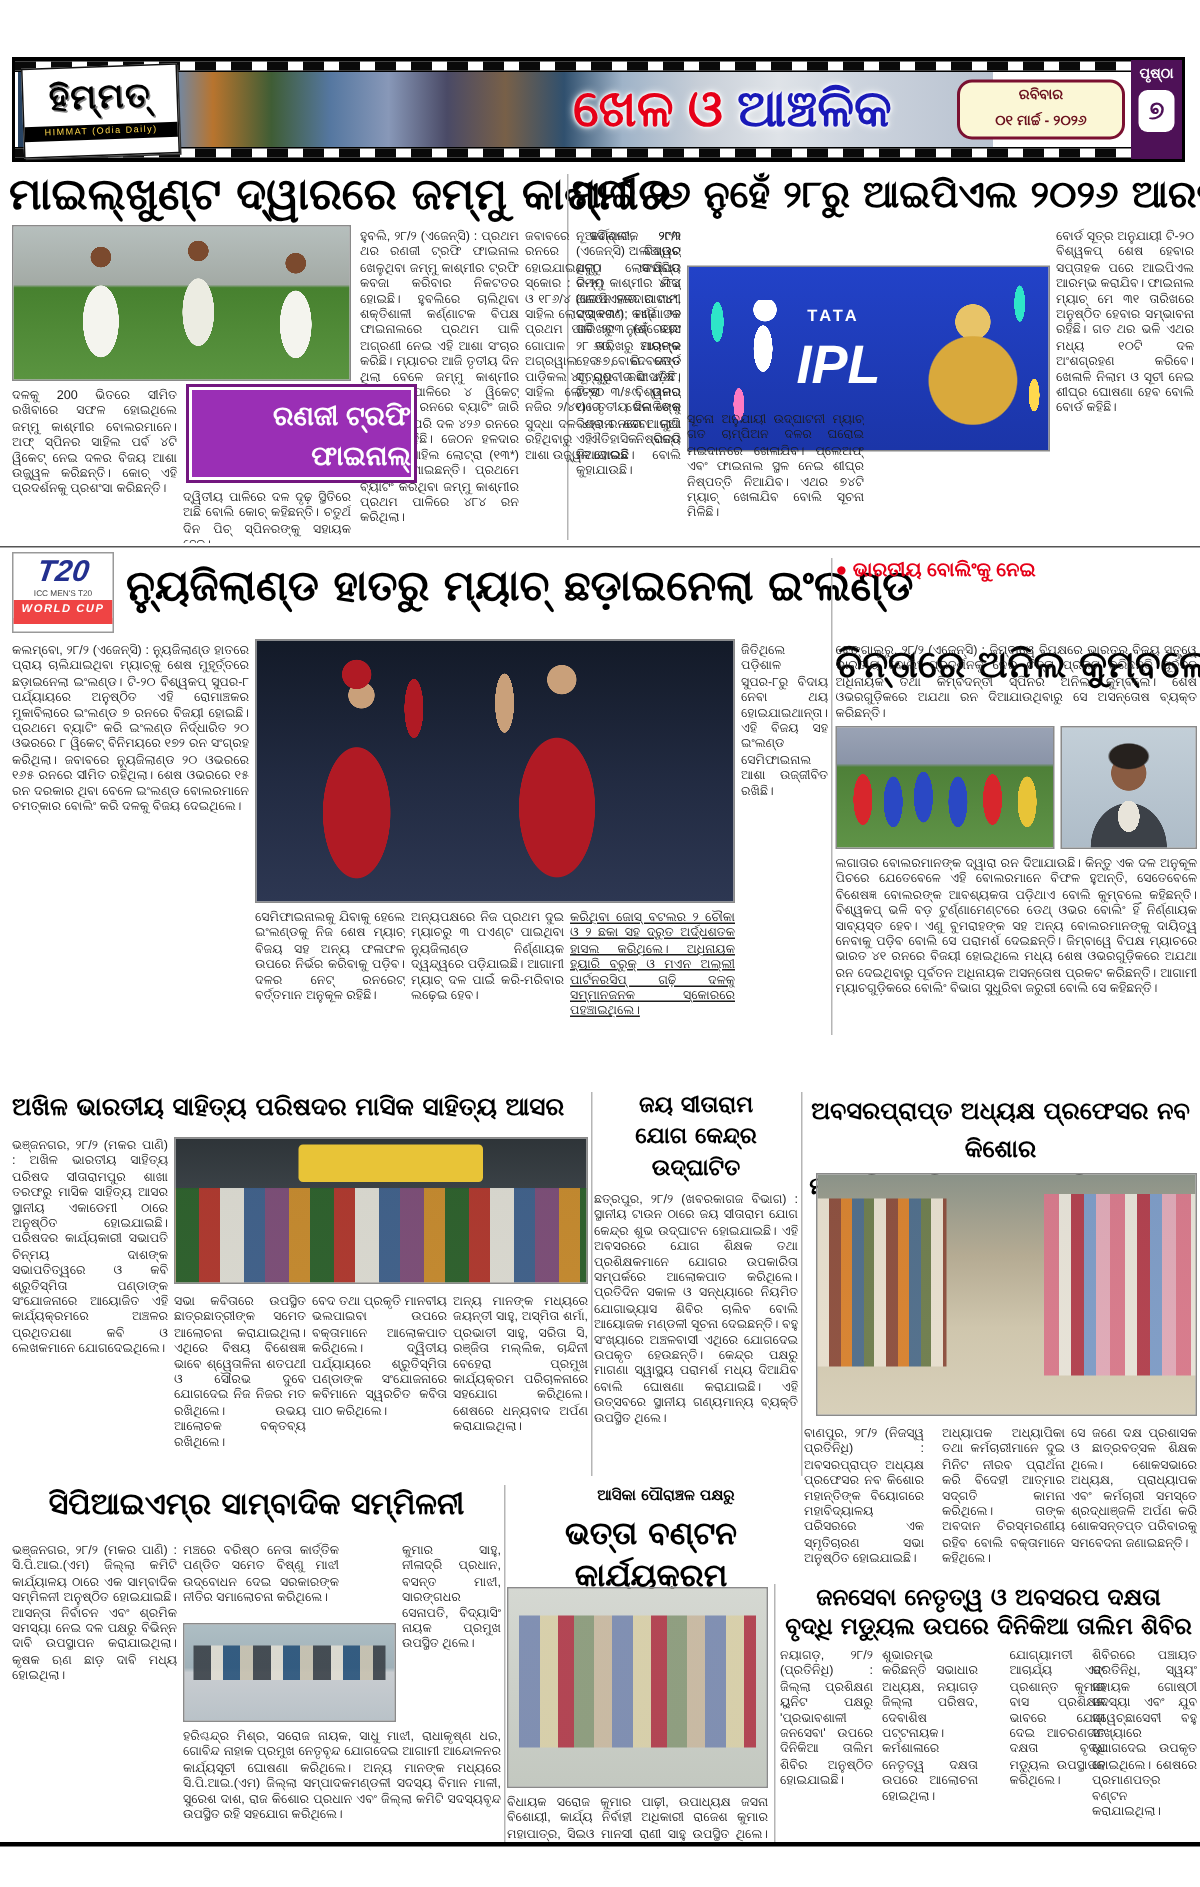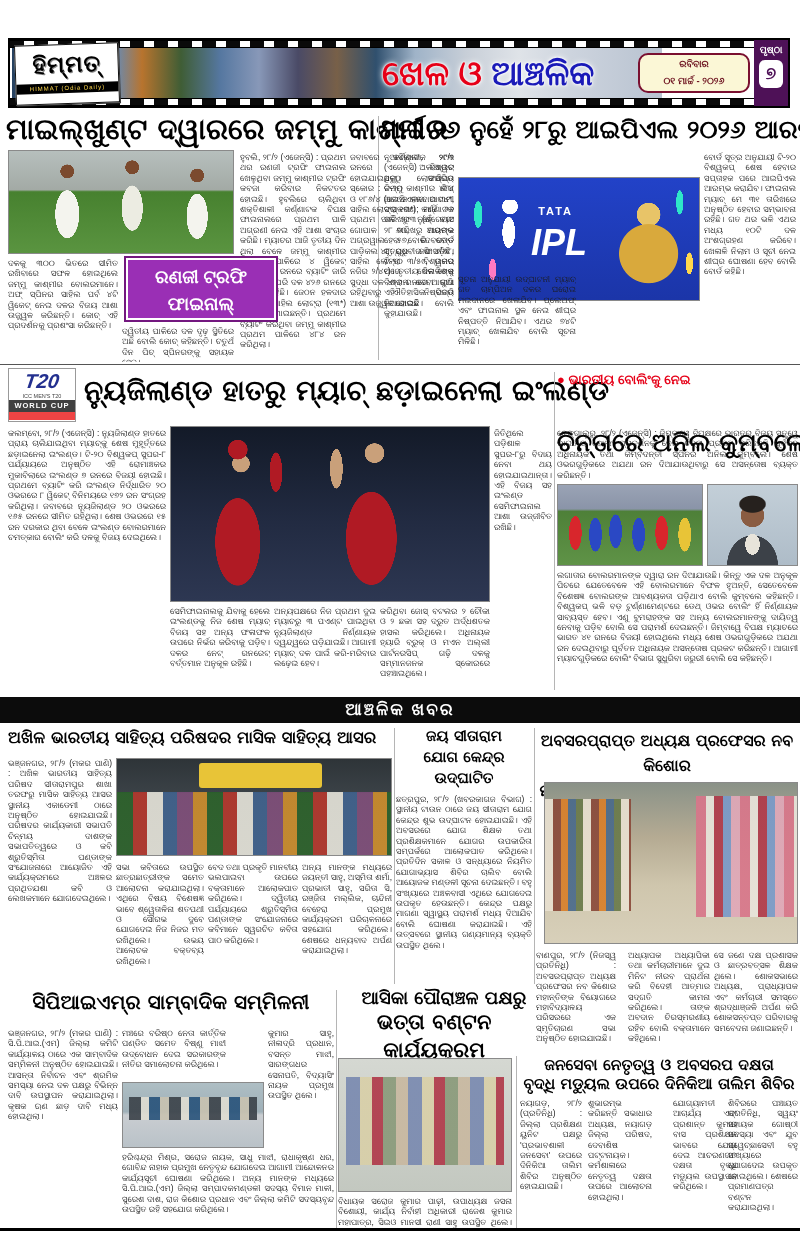--- a/index.html
+++ b/index.html
@@ -85,25 +85,25 @@
   .mem-right{right:0;top:8%;width:40%;height:76%;opacity:.92;
     background:repeating-linear-gradient(90deg,#d8768a 0 10px,#e8e4da 10px 18px,#b03a4a 18px 27px,#7a9ac8 27px 35px,#e0a8b8 35px 44px);}
   #ph-cpim{background:linear-gradient(180deg,#aebec4 0%,#9fb0b8 45%,#c9cdd1 50%,#b9c2c8 100%);}
   .cpim-row{left:4%;top:22%;width:92%;height:36%;opacity:.9;
     background:repeating-linear-gradient(90deg,#3a4148 0 12px,#e0ddd2 12px 20px,#27527a 20px 31px,#c8c2b0 31px 40px);}
   #ph-bhatta{background:linear-gradient(180deg,#d5d8d2 0%,#c3c8c0 100%);}
   .bhatta-row{left:4%;top:14%;width:92%;height:66%;opacity:.92;
     background:repeating-linear-gradient(90deg,#7a8ab0 0 14px,#d8cfa8 14px 26px,#b03a4a 26px 37px,#8a9a7a 37px 50px,#c8b8a0 50px 62px);}
   
   #ranji-box{background:#9a2fb5;border:2px solid #fff;outline:2px solid #73177f;box-sizing:border-box;
-    color:#fff;font-weight:bold;text-align:center;font-size:18px;line-height:27px;z-index:4;padding-top:4px;}
+    color:#fff;font-weight:bold;text-align:right;font-size:18px;line-height:27px;z-index:4;padding-top:4px;}
   #t20-logo{background:#fff;border:1px solid #999;box-sizing:border-box;text-align:center;overflow:hidden;}
   #t20-big{display:block;color:#23308f;font-weight:bold;font-style:italic;font-size:20px;line-height:24px;transform:skewX(-8deg);}
   #t20-small{display:block;color:#444;font-size:5.5px;line-height:7px;}
-  #t20-band{display:block;background:#404040;color:#fff;font-size:7.5px;font-weight:bold;line-height:12px;letter-spacing:1px;border-bottom:8px solid #ef4444;}
+  #t20-band{display:block;background:#ef4444;color:#fff;font-size:7.5px;font-weight:bold;line-height:12px;letter-spacing:1px;border-bottom:4px solid #ef4444;font-style:italic;}
   #regional-banner{left:0;top:697px;width:800px;height:26px;background:#0c0c0c;color:#fff;text-align:center;
     font-weight:bold;font-size:17px;line-height:26px;letter-spacing:2px;}
   #bottom-rule{left:0;top:1228px;width:800px;height:3px;background:#000;}
   .kicker{color:#e60018;font-weight:bold;font-size:13px;}
 </style>
 </head>
 <body>
 
 <div id="page">
 
@@ -126,21 +126,21 @@
       <div id="page-label">ପୃଷ୍ଠା</div>
       <div id="page-num-box">୭</div>
     </div>
   </div>
 
   <div class="abs hl" style="left:6px;top:112px;width:372px;height:38px;font-size:29px;white-space:nowrap;">ମାଇଲ୍‌ଖୁଣ୍ଟ ଦ୍ୱାରରେ ଜମ୍ମୁ କାଶ୍ମୀର</div>
   <div class="abs hl" style="left:382px;top:115px;width:416px;height:34px;font-size:25px;white-space:nowrap;">ମାର୍ଚ୍ଚ ୨୬ ନୁହେଁ ୨୮ରୁ ଆଇପିଏଲ ୨୦୨୬ ଆରମ୍ଭ</div>
   <div class="vr" style="left:378px;top:116px;height:244px;"></div>
 
   <div id="ph-ranji" class="ph" style="left:8px;top:150px;width:226px;height:104px;"></div>
-  <div class="abs col" style="left:8px;top:258px;width:110px;height:104px;">ଦଳକୁ ୩୦୦ ଭିତରେ ସୀମିତ ରଖିବାରେ ସଫଳ ହୋଇଥିଲେ ଜମ୍ମୁ କାଶ୍ମୀର ବୋଲରମାନେ। ଅଫ୍ ସ୍ପିନର ସାହିଲ ପର୍ବ ୪ଟି ୱିକେଟ୍ ନେଇ ଦଳର ବିଜୟ ଆଶା ଉଜ୍ଜ୍ୱଳ କରିଛନ୍ତି। କୋଚ୍ ଏହି ପ୍ରଦର୍ଶନକୁ ପ୍ରଶଂସା କରିଛନ୍ତି।</div>
+  <div class="abs col" style="left:8px;top:258px;width:110px;height:104px;">ଦଳକୁ 200 ଭିତରେ ସୀମିତ ରଖିବାରେ ସଫଳ ହୋଇଥିଲେ ଜମ୍ମୁ କାଶ୍ମୀର ବୋଲରମାନେ। ଅଫ୍ ସ୍ପିନର ସାହିଲ ପର୍ବ ୪ଟି ୱିକେଟ୍ ନେଇ ଦଳର ବିଜୟ ଆଶା ଉଜ୍ଜ୍ୱଳ କରିଛନ୍ତି। କୋଚ୍ ଏହି ପ୍ରଦର୍ଶନକୁ ପ୍ରଶଂସା କରିଛନ୍ତି।</div>
   <div class="abs col" style="left:122px;top:326px;width:112px;height:36px;">ଦ୍ୱିତୀୟ ପାଳିରେ ଦଳ ଦୃଢ଼ ସ୍ଥିତିରେ ଅଛି ବୋଲି କୋଚ୍ କହିଛନ୍ତି। ଚତୁର୍ଥ ଦିନ ପିଚ୍ ସ୍ପିନରଙ୍କୁ ସହାୟକ ହେବ।</div>
   <div id="ranji-box" class="abs" style="left:126px;top:258px;width:150px;height:62px;">
     <div>ରଣଜୀ ଟ୍ରଫି</div>
     <div>ଫାଇନାଲ୍</div>
   </div>
   <div class="abs col" style="left:240px;top:152px;width:106px;height:210px;">ହୁବଲି, ୨୮/୨ (ଏଜେନ୍ସି) : ପ୍ରଥମ ଥର ରଣଜୀ ଟ୍ରଫି ଫାଇନାଲ ଖେଳୁଥିବା ଜମ୍ମୁ କାଶ୍ମୀର ଟ୍ରଫି କବଜା କରିବାର ନିକଟତର ହୋଇଛି। ହୁବଲିରେ ଚାଲିଥିବା ଶକ୍ତିଶାଳୀ କର୍ଣ୍ଣାଟକ ବିପକ୍ଷ ଫାଇନାଲରେ ପ୍ରଥମ ପାଳି ଅଗ୍ରଣୀ ନେଇ ଏହି ଆଶା ସଂଚାର କରିଛି। ମ୍ୟାଚର ଆଜି ତୃତୀୟ ଦିନ ଥିଲା ବେଳେ ଜମ୍ମୁ କାଶ୍ମୀର ଦ୍ୱିତୀୟ ପାଳିରେ ୪ ୱିକେଟ୍ ହରାଇ ୧୮୬ ରନରେ ବ୍ୟାଟିଂ ଜାରି ରଖିଛି। ଏହିପରି ଦଳ ୪୨୬ ରନରେ ଆଗୁଆ ରହିଛି। ଜେଠନ ହଳଦାର (୯୪*) ଓ ସାହିଲ ଲୋଟ୍ରା (୧୩*) ବ୍ୟାଟିଂ ଜମାଇଛନ୍ତି। ପ୍ରଥମେ ବ୍ୟାଟିଂ କରିଥିବା ଜମ୍ମୁ କାଶ୍ମୀର ପ୍ରଥମ ପାଳିରେ ୪୮୪ ରନ କରିଥିଲା।</div>
   <div class="abs col" style="left:350px;top:152px;width:104px;height:210px;">ଜବାବରେ କର୍ଣ୍ଣାଟକ ୨୯୩ ରନରେ ଅଲଆଉଟ୍ ହୋଇଯାଇଥିଲା। ସଂକ୍ଷିପ୍ତ ସ୍କୋର : ଜମ୍ମୁ କାଶ୍ମୀର ୪୮୪ ଓ ୧୮୬/୪ (ଜେଠନ ହଳଦାର ୯୪*, ସାହିଲ ଲୋଟ୍ରା ୧୩*); କର୍ଣ୍ଣାଟକ ପ୍ରଥମ ପାଳି ୨୯୩ (ଶ୍ରେୟସ ଗୋପାଳ ୬୦, ମୟଙ୍କ ଅଗ୍ରୱାଲ ୫୭, ଦେବଦତ୍ତ ପାଡ଼ିକଲ ୪୮; ଯୁଧବୀର ସିଂ ୪/୬୮, ସାହିଲ ଲୋଟ୍ରା ୩/୫୯, ଉମର ନଜିର ୨/୪୧)। ତୃତୀୟ ଦିନ ଶେଷ ସୁଦ୍ଧା ଦଳ ୪୨୬ ରନରେ ଆଗୁଆ ରହିଥିବାରୁ ଐତିହାସିକ ବିଜୟ ଆଶା ଉଜ୍ଜ୍ୱଳ ହୋଇଛି।</div>
 
   <div class="abs col" style="left:384px;top:152px;width:70px;height:210px;">ନୂଆଦିଲ୍ଲୀ, ୨୮/୨ (ଏଜେନ୍ସି) : ବିଶ୍ୱର ସବୁଠୁ ଲୋକପ୍ରିୟ ଟି-୨୦ ଲିଗ୍ ଆଇପିଏଲର ଆଗାମୀ ସଂସ୍କରଣ ମାର୍ଚ୍ଚ ୨୬ ତାରିଖରୁ ନୁହେଁ ବରଂ ୨୮ ତାରିଖରୁ ଆରମ୍ଭ ହେବ ବୋଲି ବୋର୍ଡ ସୂତ୍ରରୁ ଜଣାପଡ଼ିଛି। ଟି-୨୦ ବିଶ୍ୱକପ୍ ପରେ ଖେଳାଳିଙ୍କୁ ବିଶ୍ରାମ ଦେବା ଲାଗି ଏହି ନିଷ୍ପତ୍ତି ନିଆଯାଇଛି ବୋଲି କୁହାଯାଉଛି।</div>
   <div id="ph-ipl" class="ph" style="left:458px;top:145px;width:242px;height:124px;">
@@ -157,31 +157,30 @@
     <span id="t20-big">T20</span>
     <span id="t20-small">ICC MEN'S T20</span>
     <span id="t20-band">WORLD CUP</span>
   </div>
   <div class="abs hl" style="left:84px;top:374px;width:468px;height:44px;font-size:28px;white-space:nowrap;">ନ୍ୟୁଜିଲାଣ୍ଡ ହାତରୁ ମ୍ୟାଚ୍ ଛଡ଼ାଇନେଲା ଇଂଲଣ୍ଡ</div>
   <div class="abs col" style="left:8px;top:428px;width:158px;height:262px;">କଲମ୍ବୋ, ୨୮/୨ (ଏଜେନ୍ସି) : ନ୍ୟୁଜିଲାଣ୍ଡ ହାତରେ ପ୍ରାୟ ଚାଲିଯାଇଥିବା ମ୍ୟାଚ୍‌କୁ ଶେଷ ମୁହୂର୍ତ୍ତରେ ଛଡ଼ାଇନେଲା ଇଂଲଣ୍ଡ। ଟି-୨୦ ବିଶ୍ୱକପ୍ ସୁପର-୮ ପର୍ଯ୍ୟାୟରେ ଅନୁଷ୍ଠିତ ଏହି ରୋମାଞ୍ଚକର ମୁକାବିଲାରେ ଇଂଲଣ୍ଡ ୭ ରନରେ ବିଜୟୀ ହୋଇଛି। ପ୍ରଥମେ ବ୍ୟାଟିଂ କରି ଇଂଲଣ୍ଡ ନିର୍ଦ୍ଧାରିତ ୨୦ ଓଭରରେ ୮ ୱିକେଟ୍ ବିନିମୟରେ ୧୭୨ ରନ ସଂଗ୍ରହ କରିଥିଲା। ଜବାବରେ ନ୍ୟୁଜିଲାଣ୍ଡ ୨୦ ଓଭରରେ ୧୬୫ ରନରେ ସୀମିତ ରହିଥିଲା। ଶେଷ ଓଭରରେ ୧୫ ରନ ଦରକାର ଥିବା ବେଳେ ଇଂଲଣ୍ଡ ବୋଲରମାନେ ଚମତ୍କାର ବୋଲିଂ କରି ଦଳକୁ ବିଜୟ ଦେଇଥିଲେ।</div>
   <div id="ph-eng" class="ph" style="left:170px;top:426px;width:320px;height:176px;"></div>
   <div class="abs col" style="left:494px;top:428px;width:58px;height:262px;">ଜିତିଥିଲେ ପଡ଼ିଶାଳ ସୁପର-୮ରୁ ବିଦାୟ ନେବା ଥୟ ହୋଇଯାଇଥାନ୍ତା। ଏହି ବିଜୟ ସହ ଇଂଲଣ୍ଡ ସେମିଫାଇନାଲ ଆଶା ଉଜ୍ଜୀବିତ ରଖିଛି।</div>
   <div class="abs col" style="left:170px;top:606px;width:100px;height:84px;">ସେମିଫାଇନାଲକୁ ଯିବାକୁ ହେଲେ ଇଂଲଣ୍ଡକୁ ନିଜ ଶେଷ ମ୍ୟାଚ୍ ବିଜୟ ସହ ଅନ୍ୟ ଫଳାଫଳ ଉପରେ ନିର୍ଭର କରିବାକୁ ପଡ଼ିବ। ଦଳର ନେଟ୍ ରନରେଟ୍ ବର୍ତ୍ତମାନ ଅନୁକୂଳ ରହିଛି।</div>
   <div class="abs col" style="left:274px;top:606px;width:102px;height:84px;">ଅନ୍ୟପକ୍ଷରେ ନିଜ ପ୍ରଥମ ଦୁଇ ମ୍ୟାଚରୁ ୩ ପଏଣ୍ଟ ପାଇଥିବା ନ୍ୟୁଜିଲାଣ୍ଡ ନିର୍ଣ୍ଣାୟକ ଦ୍ୱନ୍ଦ୍ୱରେ ପଡ଼ିଯାଇଛି। ଆଗାମୀ ମ୍ୟାଚ୍ ଦଳ ପାଇଁ କରି-ମରିବାର ଲଢ଼େଇ ହେବ।</div>
-  <div class="abs col" style="left:380px;top:606px;width:110px;height:84px;">କରିଥିବା ଜୋସ୍ ବଟଲର ୨ ଚୌକା ଓ ୨ ଛକା ସହ ଦ୍ରୁତ ଅର୍ଦ୍ଧଶତକ ହାସଲ କରିଥିଲେ। ଅଧିନାୟକ ହ୍ୟାରି ବ୍ରୁକ୍ ଓ ମଏନ ଅଲ୍ଲୀ ପାର୍ଟନରସିପ୍ ଗଢ଼ି ଦଳକୁ ସମ୍ମାନଜନକ ସ୍କୋରରେ ପହଞ୍ଚାଇଥିଲେ।</div>
+  <div class="abs col" style="left:380px;top:606px;width:110px;height:84px;text-decoration:underline;">କରିଥିବା ଜୋସ୍ ବଟଲର ୨ ଚୌକା ଓ ୨ ଛକା ସହ ଦ୍ରୁତ ଅର୍ଦ୍ଧଶତକ ହାସଲ କରିଥିଲେ। ଅଧିନାୟକ ହ୍ୟାରି ବ୍ରୁକ୍ ଓ ମଏନ ଅଲ୍ଲୀ ପାର୍ଟନରସିପ୍ ଗଢ଼ି ଦଳକୁ ସମ୍ମାନଜନକ ସ୍କୋରରେ ପହଞ୍ଚାଇଥିଲେ।</div>
   <div class="vr" style="left:554px;top:372px;height:318px;"></div>
 
   <div class="abs kicker" style="left:557px;top:372px;width:240px;height:16px;">● ଭାରତୀୟ ବୋଲିଂକୁ ନେଇ</div>
   <div class="abs hl" style="left:557px;top:390px;width:241px;height:34px;font-size:25px;white-space:nowrap;margin-top:38px;">ଚିନ୍ତାରେ ଅନିଲ କୁମ୍ବଲେ</div>
   <div class="abs col" style="left:557px;top:428px;width:241px;height:54px;">ବେଙ୍ଗାଲୁରୁ, ୨୮/୨ (ଏଜେନ୍ସି) : ଜିମ୍ବାୱେ ବିପକ୍ଷରେ ଭାରତର ବିଜୟ ସତ୍ତ୍ୱେ ଭାରତୀୟ ବୋଲିଂ ପ୍ରଦର୍ଶନକୁ ନେଇ ଚିନ୍ତା ପ୍ରକଟ କରିଛନ୍ତି ପୂର୍ବତନ ଅଧିନାୟକ ତଥା କିମ୍ବଦନ୍ତୀ ସ୍ପିନର ଅନିଲ କୁମ୍ବଲେ। ଶେଷ ଓଭରଗୁଡ଼ିକରେ ଅଯଥା ରନ ଦିଆଯାଉଥିବାରୁ ସେ ଅସନ୍ତୋଷ ବ୍ୟକ୍ତ କରିଛନ୍ତି।</div>
   <div id="ph-indzim" class="ph" style="left:557px;top:484px;width:146px;height:82px;"></div>
   <div id="ph-kumble" class="ph" style="left:707px;top:484px;width:91px;height:82px;"></div>
   <div class="abs col" style="left:557px;top:570px;width:241px;height:120px;">ଲଗାତାର ବୋଲରମାନଙ୍କ ଦ୍ୱାରା ରନ ଦିଆଯାଉଛି। କିନ୍ତୁ ଏକ ଦଳ ଅନୁକୂଳ ପିଚରେ ଯେତେବେଳେ ଏହି ବୋଲରମାନେ ବିଫଳ ହୁଅନ୍ତି, ସେତେବେଳେ ବିଶେଷଜ୍ଞ ବୋଲରଙ୍କ ଆବଶ୍ୟକତା ପଡ଼ିଥାଏ ବୋଲି କୁମ୍ବଲେ କହିଛନ୍ତି। ବିଶ୍ୱକପ୍ ଭଳି ବଡ଼ ଟୁର୍ଣ୍ଣାମେଣ୍ଟରେ ଡେଥ୍ ଓଭର ବୋଲିଂ ହିଁ ନିର୍ଣ୍ଣାୟକ ସାବ୍ୟସ୍ତ ହେବ। ଏଣୁ ବୁମରାହଙ୍କ ସହ ଅନ୍ୟ ବୋଲରମାନଙ୍କୁ ଦାୟିତ୍ୱ ନେବାକୁ ପଡ଼ିବ ବୋଲି ସେ ପରାମର୍ଶ ଦେଇଛନ୍ତି। ଜିମ୍ବାୱେ ବିପକ୍ଷ ମ୍ୟାଚରେ ଭାରତ ୪୧ ରନରେ ବିଜୟୀ ହୋଇଥିଲେ ମଧ୍ୟ ଶେଷ ଓଭରଗୁଡ଼ିକରେ ଅଯଥା ରନ ଦେଇଥିବାରୁ ପୂର୍ବତନ ଅଧିନାୟକ ଅସନ୍ତୋଷ ପ୍ରକଟ କରିଛନ୍ତି। ଆଗାମୀ ମ୍ୟାଚଗୁଡ଼ିକରେ ବୋଲିଂ ବିଭାଗ ସୁଧୁରିବା ଜରୁରୀ ବୋଲି ସେ କହିଛନ୍ତି।</div>
 
-  <div id="regional-banner" class="abs">ଆଞ୍ଚଳିକ ଖବର</div>
 
   <div class="abs hl" style="left:8px;top:728px;width:384px;height:26px;font-size:16.5px;white-space:nowrap;">ଅଖିଳ ଭାରତୀୟ ସାହିତ୍ୟ ପରିଷଦର ମାସିକ ସାହିତ୍ୟ ଆସର</div>
   <div class="abs col" style="left:8px;top:758px;width:104px;height:226px;">ଭଞ୍ଜନଗର, ୨୮/୨ (ମକର ପାଣି) : ଅଖିଳ ଭାରତୀୟ ସାହିତ୍ୟ ପରିଷଦ ସୀତାରାମପୁର ଶାଖା ତରଫରୁ ମାସିକ ସାହିତ୍ୟ ଆସର ସ୍ଥାନୀୟ ଏକାଡେମୀ ଠାରେ ଅନୁଷ୍ଠିତ ହୋଇଯାଇଛି। ପରିଷଦର କାର୍ଯ୍ୟକାରୀ ସଭାପତି ଚିନ୍ମୟ ଦାଶଙ୍କ ସଭାପତିତ୍ୱରେ ଓ କବି ଶ୍ରୁତିସ୍ମିତା ପଣ୍ଡାଙ୍କ ସଂଯୋଜନାରେ ଆୟୋଜିତ ଏହି କାର୍ଯ୍ୟକ୍ରମରେ ଅଞ୍ଚଳର ପ୍ରଥିତଯଶା କବି ଓ ଲେଖକମାନେ ଯୋଗଦେଇଥିଲେ।</div>
   <div id="ph-sahitya" class="ph" style="left:116px;top:758px;width:276px;height:98px;">
     <div class="abs sahitya-banner"></div>
     <div class="abs crowd"></div>
   </div>
   <div class="abs col" style="left:116px;top:862px;width:88px;height:122px;">ସଭା କବିତାରେ ଉପସ୍ଥିତ ଛାତ୍ରଛାତ୍ରୀଙ୍କ ସମେତ ଆଲୋଚନା କରାଯାଇଥିଲା। ଏଥିରେ ବିଷୟ ବିଶେଷଜ୍ଞ ଭାବେ ଶ୍ୱେତାଳିନା ଶତପଥୀ ଓ ସୌରଭ ଦୁବେ ଯୋଗଦେଇ ନିଜ ନିଜର ମତ ରଖିଥିଲେ। ଉଭୟ ଆଲୋଚକ ବକ୍ତବ୍ୟ ରଖିଥିଲେ।</div>
   <div class="abs col" style="left:208px;top:862px;width:90px;height:122px;">ବେଦ ତଥା ପ୍ରକୃତି ମାନବୀୟ ଭଲପାଇବା ଉପରେ ବକ୍ତାମାନେ ଆଲୋକପାତ କରିଥିଲେ। ଦ୍ୱିତୀୟ ପର୍ଯ୍ୟାୟରେ ଶ୍ରୁତିସ୍ମିତା ପଣ୍ଡାଙ୍କ ସଂଯୋଜନାରେ କବିମାନେ ସ୍ୱରଚିତ କବିତା ପାଠ କରିଥିଲେ।</div>
   <div class="abs col" style="left:302px;top:862px;width:90px;height:122px;">ଅନ୍ୟ ମାନଙ୍କ ମଧ୍ୟରେ ଜୟନ୍ତୀ ସାହୁ, ଅସ୍ମିତା ଶର୍ମା, ପ୍ରଭାତୀ ସାହୁ, ସରିତା ସି, ରଞ୍ଜିତା ମଲ୍ଲିକ, ଚାନ୍ଦିନୀ ବେହେରା ପ୍ରମୁଖ କାର୍ଯ୍ୟକ୍ରମ ପରିଚାଳନାରେ ସହଯୋଗ କରିଥିଲେ। ଶେଷରେ ଧନ୍ୟବାଦ ଅର୍ପଣ କରାଯାଇଥିଲା।</div>
@@ -211,21 +210,21 @@
   <div class="abs col" style="left:8px;top:1028px;width:110px;height:198px;">ଭଞ୍ଜନଗର, ୨୮/୨ (ମକର ପାଣି) : ସି.ପି.ଆଇ.(ଏମ) ଜିଲ୍ଲା କମିଟି କାର୍ଯ୍ୟାଳୟ ଠାରେ ଏକ ସାମ୍ବାଦିକ ସମ୍ମିଳନୀ ଅନୁଷ୍ଠିତ ହୋଇଯାଇଛି। ଆସନ୍ତା ନିର୍ବାଚନ ଏବଂ ଶ୍ରମିକ ସମସ୍ୟା ନେଇ ଦଳ ପକ୍ଷରୁ ବିଭିନ୍ନ ଦାବି ଉପସ୍ଥାପନ କରାଯାଇଥିଲା। କୃଷକ ଋଣ ଛାଡ଼ ଦାବି ମଧ୍ୟ ହୋଇଥିଲା।</div>
   <div class="abs col" style="left:122px;top:1028px;width:104px;height:52px;">ମଞ୍ଚରେ ବରିଷ୍ଠ ନେତା କାର୍ତ୍ତିକ ପଣ୍ଡିତ ସମେତ ବିଷ୍ଣୁ ମାଝୀ ଉଦ୍‌ବୋଧନ ଦେଇ ସରକାରଙ୍କ ନୀତିର ସମାଲୋଚନା କରିଥିଲେ।</div>
   <div id="ph-cpim" class="ph" style="left:122px;top:1082px;width:142px;height:66px;">
     <div class="abs cpim-row"></div>
   </div>
   <div class="abs col" style="left:268px;top:1028px;width:66px;height:120px;">କୁମାର ସାହୁ, ନୀଳାଦ୍ରି ପ୍ରଧାନ, ବସନ୍ତ ମାଝୀ, ସାରଙ୍ଗଧର ସେନାପତି, ବିଦ୍ୟାସିଂ ନାୟକ ପ୍ରମୁଖ ଉପସ୍ଥିତ ଥିଲେ।</div>
   <div class="abs col" style="left:122px;top:1152px;width:212px;height:76px;">ହରିଶ୍ଚନ୍ଦ୍ର ମିଶ୍ର, ସରୋଜ ନାୟକ, ସାଧୁ ମାଝୀ, ରାଧାକୃଷ୍ଣ ଧର, ଗୋବିନ୍ଦ ନାହାକ ପ୍ରମୁଖ ନେତୃବୃନ୍ଦ ଯୋଗଦେଇ ଆଗାମୀ ଆନ୍ଦୋଳନର କାର୍ଯ୍ୟସୂଚୀ ଘୋଷଣା କରିଥିଲେ। ଅନ୍ୟ ମାନଙ୍କ ମଧ୍ୟରେ ସି.ପି.ଆଇ.(ଏମ) ଜିଲ୍ଲା ସମ୍ପାଦକମଣ୍ଡଳୀ ସଦସ୍ୟ ବିମାନ ମାଳୀ, ସୁରେଶ ଦାଶ, ରାଜ କିଶୋର ପ୍ରଧାନ ଏବଂ ଜିଲ୍ଲା କମିଟି ସଦସ୍ୟବୃନ୍ଦ ଉପସ୍ଥିତ ରହି ସହଯୋଗ କରିଥିଲେ।</div>
   <div class="vr" style="left:336px;top:990px;height:238px;"></div>
 
   <div class="abs hl" style="left:338px;top:988px;width:192px;text-align:center;">
-    <div style="font-size:18px;line-height:20px;padding-left:20px;">ଆସିକା ପୌରାଞ୍ଚଳ ପକ୍ଷରୁ</div>
+    <div style="font-size:10px;line-height:20px;padding-left:20px;">ଆସିକା ପୌରାଞ୍ଚଳ ପକ୍ଷରୁ</div>
     <div style="font-size:21px;line-height:28px;">ଭତ୍ତା ବଣ୍ଟନ କାର୍ଯ୍ୟକ୍ରମ</div>
   </div>
   <div id="ph-bhatta" class="ph" style="left:338px;top:1058px;width:174px;height:134px;">
     <div class="abs bhatta-row"></div>
   </div>
   <div class="abs col" style="left:338px;top:1196px;width:174px;height:32px;">ବିଧାୟକ ସରୋଜ କୁମାର ପାଢ଼ୀ, ଉପାଧ୍ୟକ୍ଷ ଜସନା ବିଶୋୟୀ, କାର୍ଯ୍ୟ ନିର୍ବାହୀ ଅଧିକାରୀ ରାଜେଶ କୁମାର ମହାପାତ୍ର, ସିଇଓ ମାନସୀ ରାଣୀ ସାହୁ ଉପସ୍ଥିତ ଥିଲେ। ଆସିକା ପୌରାଞ୍ଚଳର ୧୮ଗୋଟି ୱାର୍ଡର ବୃଦ୍ଧ, ବୃଦ୍ଧା, ବିଧବା ଓ ଭିନ୍ନକ୍ଷମଙ୍କୁ ମିଶି ମୋଟ ୪୨ ଲକ୍ଷରୁ ଊର୍ଦ୍ଧ୍ୱ ଟଙ୍କାର ଭତ୍ତା ପ୍ରଦାନ କରାଯାଇଥିଲା। ଆଗକୁ ଏହି ଭତ୍ତା ପ୍ରକ୍ରିୟା ସରଳ ହେବା ସହ ବାଦ୍ ପଡ଼ିଥିବା ଅଧିକାଂଶ ଯୋଗ୍ୟ ହିତାଧିକାରୀଙ୍କୁ ସାମିଲ କରାଯିବ ବୋଲି ବିଧାୟକ ପ୍ରକାଶ କରିଥିଲେ।</div>
   <div class="vr" style="left:516px;top:1056px;height:172px;"></div>
 
   <div class="abs hl" style="left:520px;top:1056px;width:278px;height:38px;font-size:15.5px;line-height:19px;text-align:center;">
     <div>ଜନସେବା ନେତୃତ୍ୱ ଓ ଅବସରପ ଦକ୍ଷତା</div>

